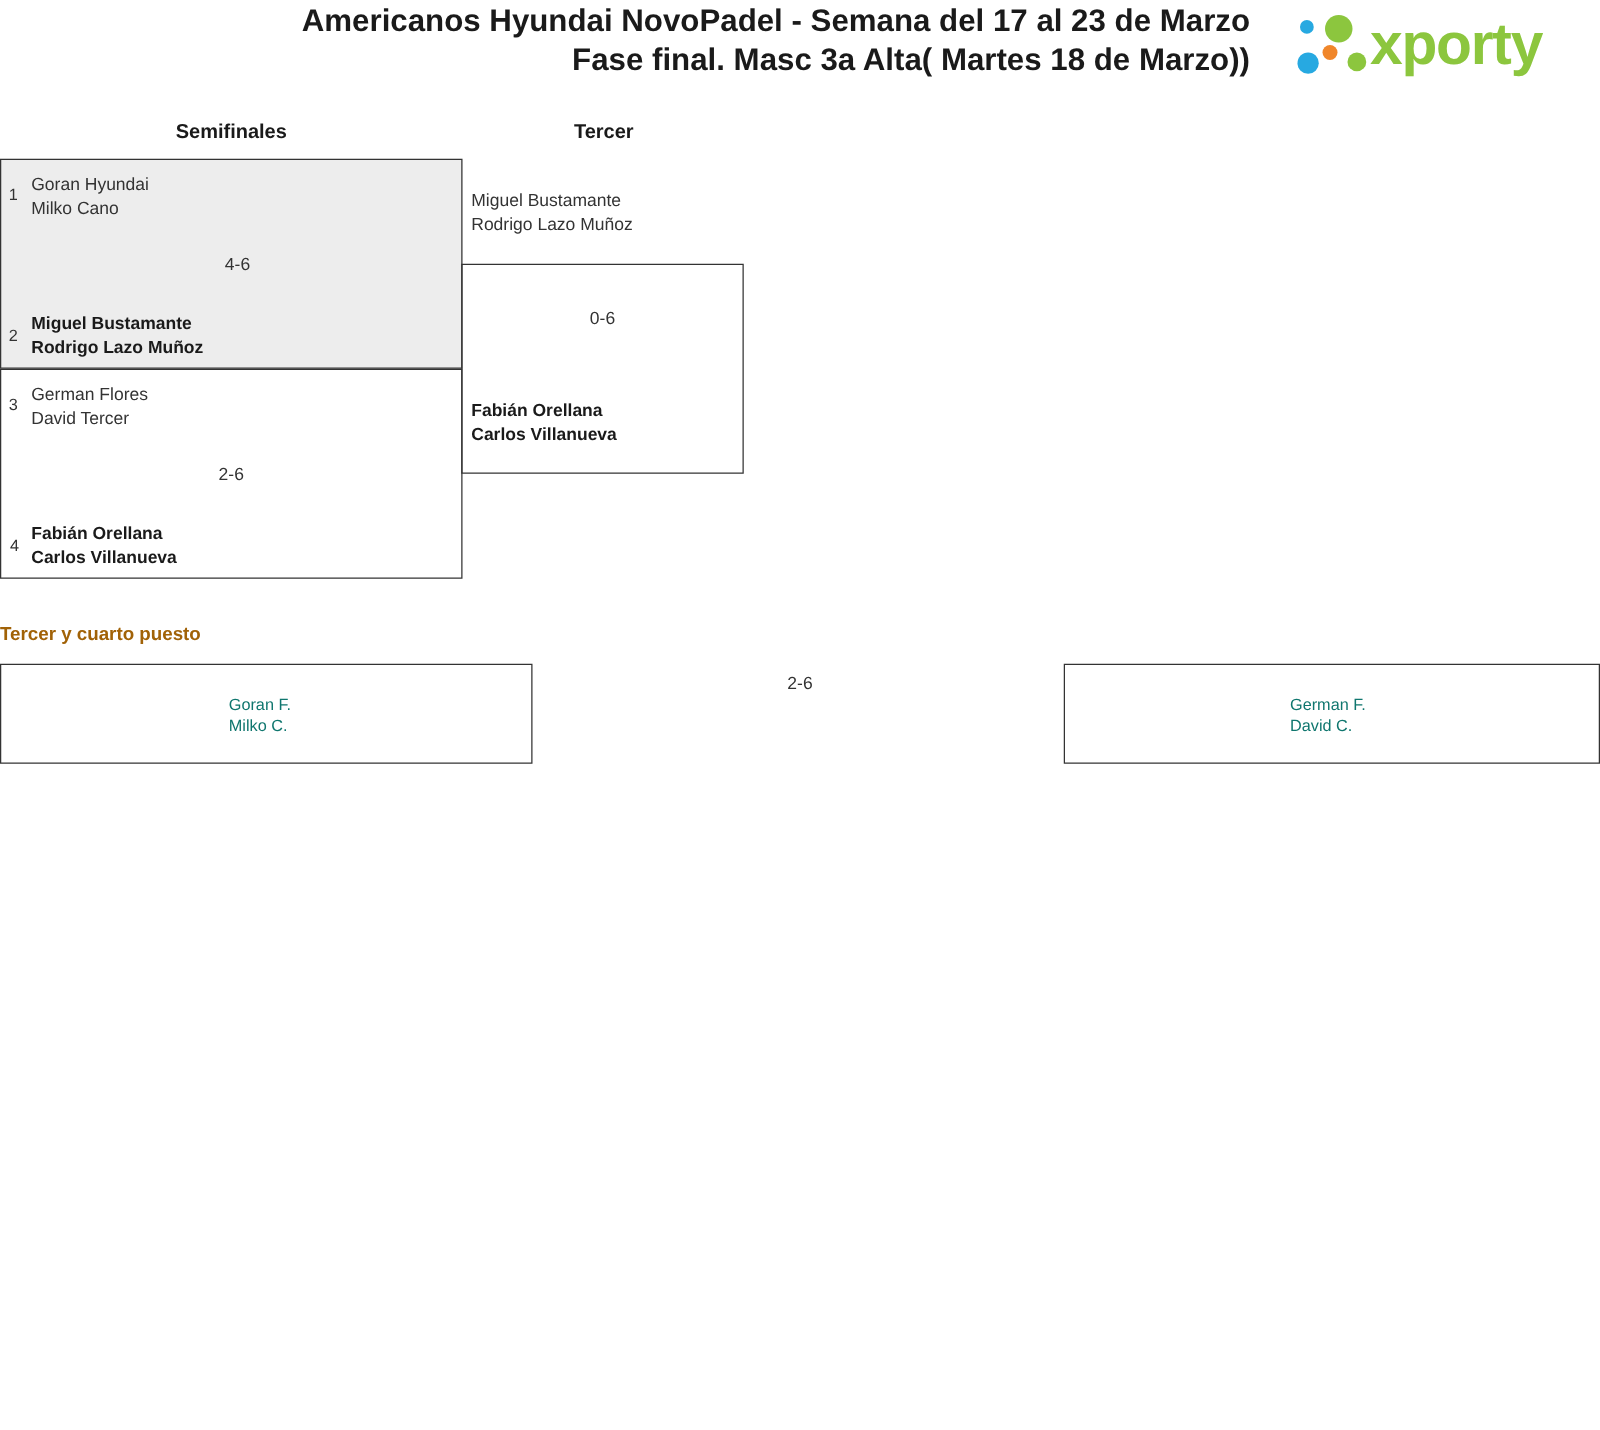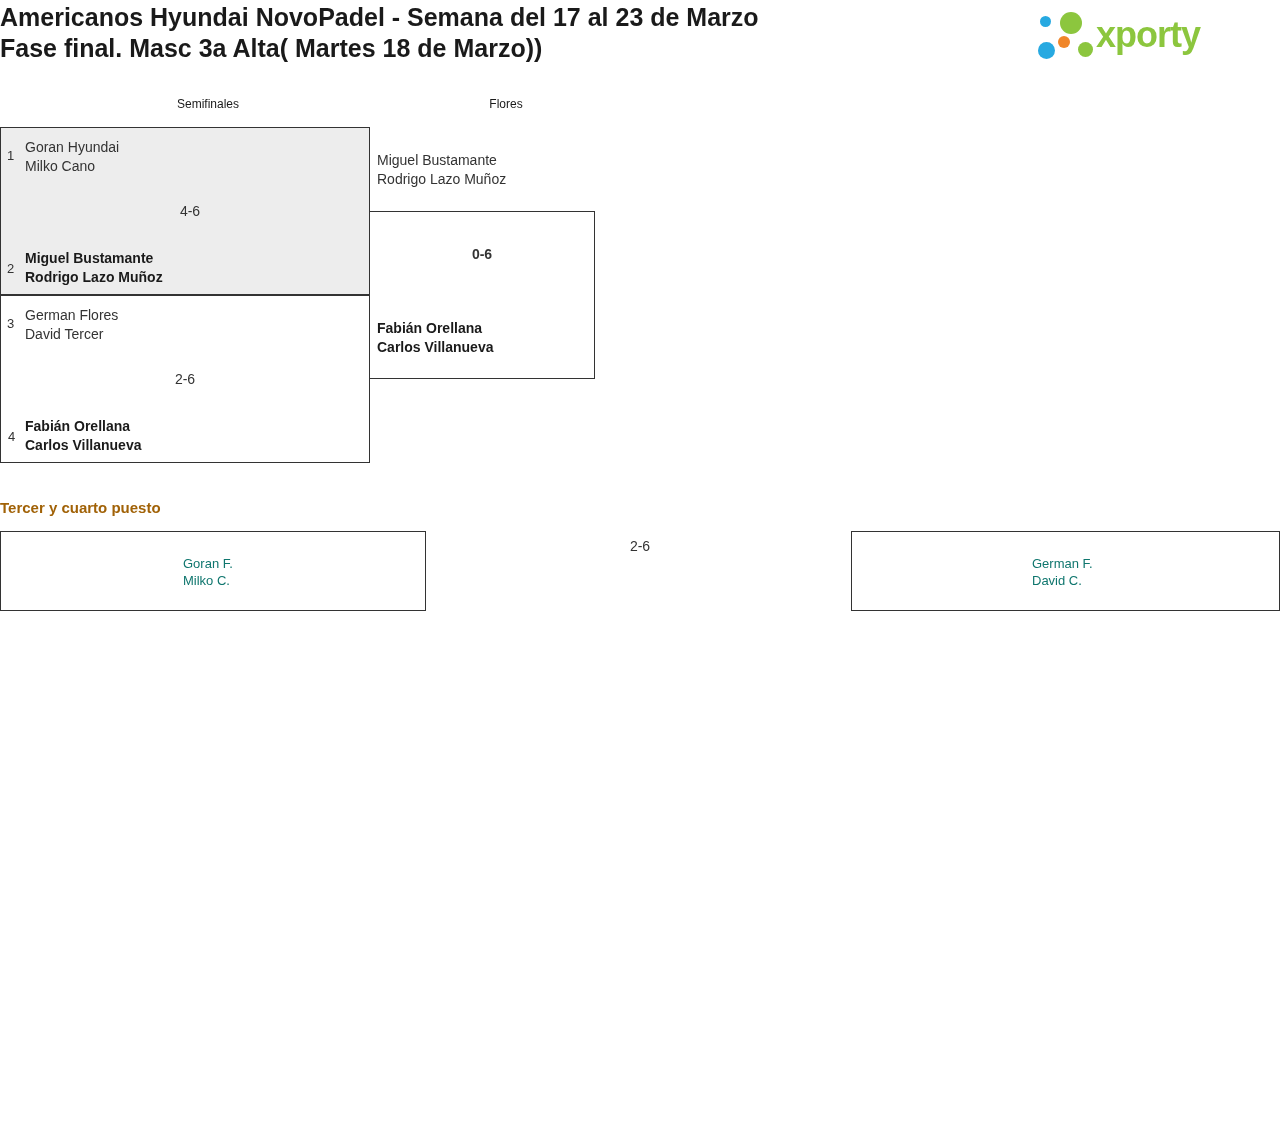--- a/index.html
+++ b/index.html
@@ -26,20 +26,21 @@
   .tournament-title {
     position: absolute;
     left: 0px;
     top: 2px;
     width: 1000px;
     font-size: 25px;
     line-height: 31px;
     font-weight: bold;
     color: #1a1a1a;
     white-space: pre-line;
+    text-align: right;
   }
   .logo {
     position: absolute;
     right: 6px;
     top: 8px;
     width: 236px;
     height: 58px;
   }
   .logo-dots {
     position: absolute;
@@ -54,35 +55,34 @@
   }
   .dot.blue   { left: 2px;  top: 4px;  width: 11px; height: 11px; background: #27a9e1; }
   .dot.green1 { left: 22px; top: 0px;  width: 22px; height: 22px; background: #8cc63e; }
   .dot.orange { left: 20px; top: 24px; width: 12px; height: 12px; background: #f0862a; }
   .dot.blue2  { left: 0px;  top: 30px; width: 17px; height: 17px; background: #27a9e1; }
   .dot.green2 { left: 40px; top: 30px; width: 15px; height: 15px; background: #8cc63e; }
   .logo-word {
     position: absolute;
     left: 58px;
     top: -2px;
-    font-size: 36px;
+    font-size: 47px;
     line-height: 58px;
     font-weight: bold;
     color: #8cc63e;
     letter-spacing: -1px;
   }
 
   
   .round-label {
     position: absolute;
-    font-size: 12px;
-    font-weight: normal;
+    font-size: 16px;
+    font-weight: bold;
     color: #1a1a1a;
     text-align: center;
-    margin-left: 23px;
   }
   #round-semis { left: 0px;   top: 97px; width: 370px; }
   #round-final { left: 370px; top: 97px; width: 226px; }
 
   
   .match-box {
     position: absolute;
     box-sizing: border-box;
     border: 1px solid #333333;
   }
@@ -125,21 +125,21 @@
 
   
   #seed-3 { left: 7px; top: 316px; }
   #team-3 { left: 25px; top: 306px; width: 330px; }
   #score-semi-2 { left: 0px; top: 371px; width: 370px; }
   #seed-4 { left: 8px; top: 429px; }
   #team-4 { left: 25px; top: 417px; width: 330px; }
 
   
   #team-final-top { left: 377px; top: 151px; width: 215px; }
-  #score-final { left: 369px; top: 246px; width: 226px; font-weight: bold; }
+  #score-final { left: 369px; top: 246px; width: 226px; }
   #team-final-bottom { left: 377px; top: 319px; width: 215px; }
 
   
   #third-place-title {
     position: absolute;
     left: 0px;
     top: 499px;
     font-size: 15px;
     font-weight: bold;
     color: #a16207;
@@ -183,21 +183,21 @@
       <span class="dot green1"></span>
       <span class="dot orange"></span>
       <span class="dot blue2"></span>
       <span class="dot green2"></span>
     </div>
     <div class="logo-word">xporty</div>
   </div>
 </div>
 
 <div class="round-label" id="round-semis">Semifinales</div>
-<div class="round-label" id="round-final">Flores</div>
+<div class="round-label" id="round-final">Tercer</div>
 
 <div class="match-box shaded" id="semi-1"></div>
 <div class="match-box" id="semi-2"></div>
 <div class="match-box" id="final-box"></div>
 
 <div class="seed" id="seed-1">1</div>
 <div class="team" id="team-1">Goran Hyundai
 Milko Cano</div>
 <div class="score" id="score-semi-1">4-6</div>
 <div class="seed" id="seed-2">2</div>

